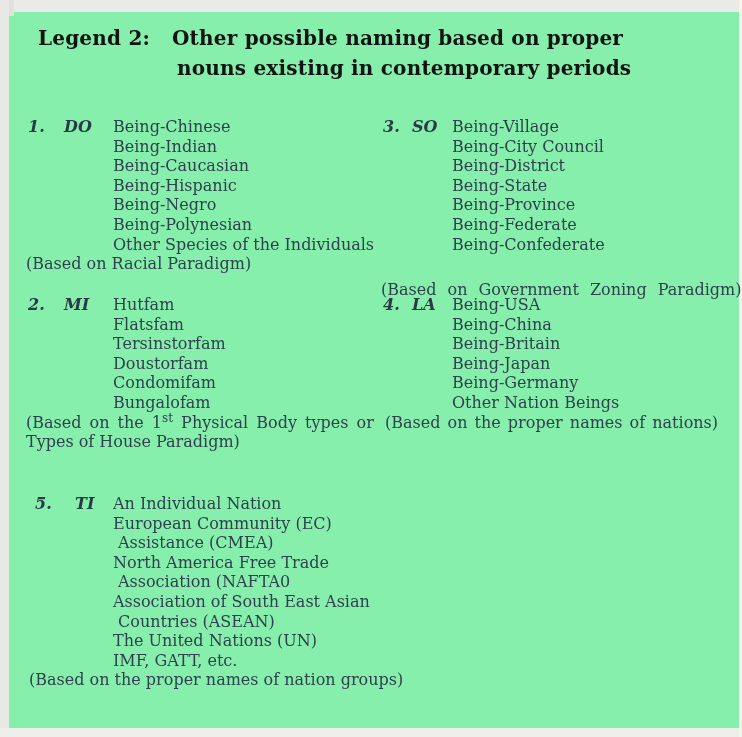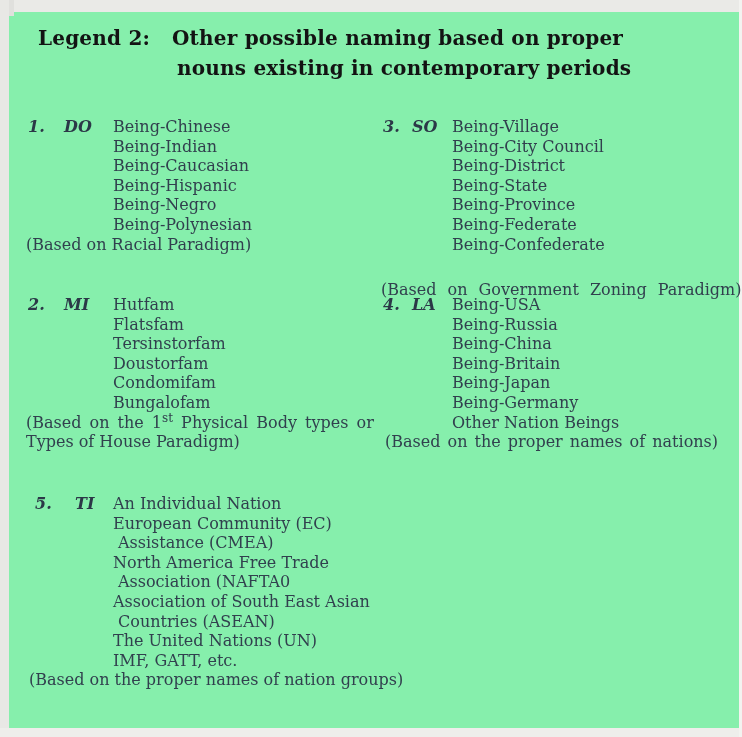--- a/index.html
+++ b/index.html
@@ -83,20 +83,21 @@
     <div class="row">
       <span class="num">1.</span>
       <span class="code">DO</span>
       <div class="items">
           <div>Being-Chinese</div>
           <div>Being-Indian</div>
           <div>Being-Caucasian</div>
           <div>Being-Hispanic</div>
           <div>Being-Negro</div>
           <div>Being-Polynesian</div>
+          <div>Other Species of the Individuals</div>
         </div>
     </div>
     <div class="caption">(Based on Racial Paradigm)</div>
   </div>
 
   <div class="sec s-right" style="left:383px; top:117px;">
     <div class="row">
       <span class="num">3.</span>
       <span class="code">SO</span>
       <div class="items">
@@ -128,21 +129,20 @@
     <div class="caption cap-space-1"><span>(Based on the 1</span><sup>st</sup><span> Physical Body types or</span></div>
     <div class="caption">Types of House Paradigm)</div>
   </div>
 
   <div class="sec s-right" style="left:383px; top:295px;">
     <div class="row">
       <span class="num">4.</span>
       <span class="code">LA</span>
       <div class="items">
           <div>Being-USA</div>
-          <div>Being-Russia</div>
           <div>Being-China</div>
           <div>Being-Britain</div>
           <div>Being-Japan</div>
           <div>Being-Germany</div>
           <div>Other Nation Beings</div>
         </div>
     </div>
     <div class="caption cap-space-3" style="margin-left:2px;">(Based on the proper names of nations)</div>
   </div>
 

